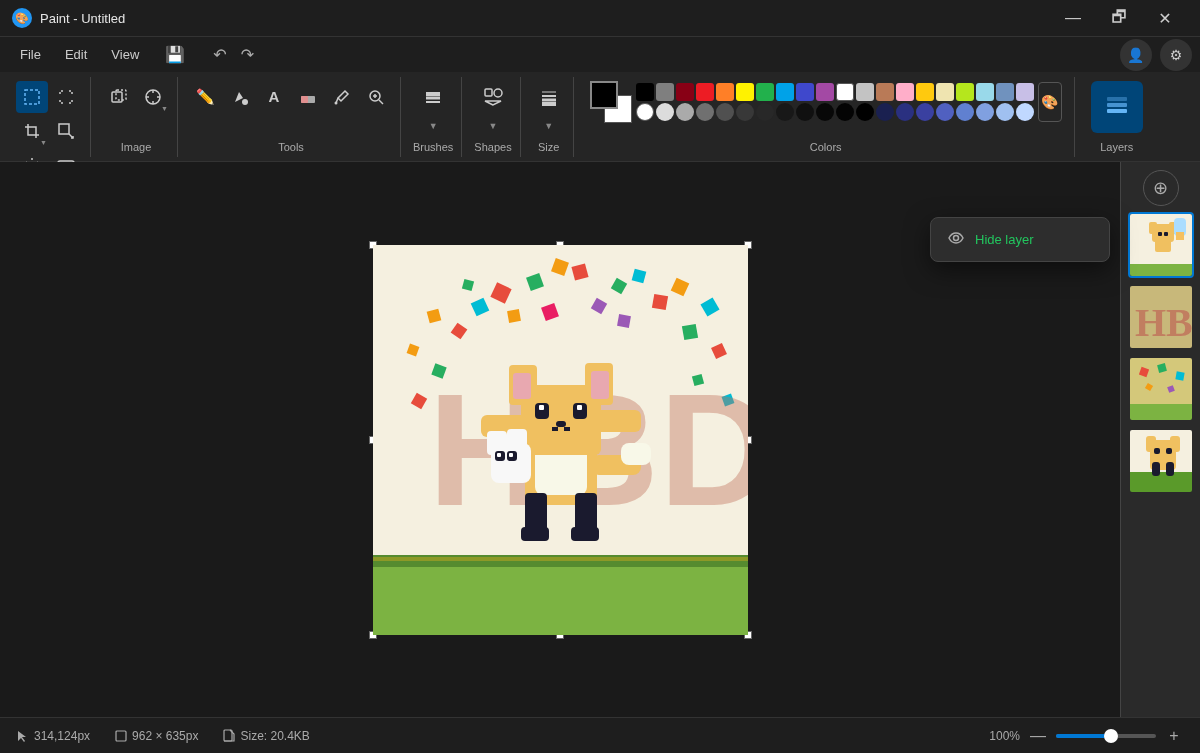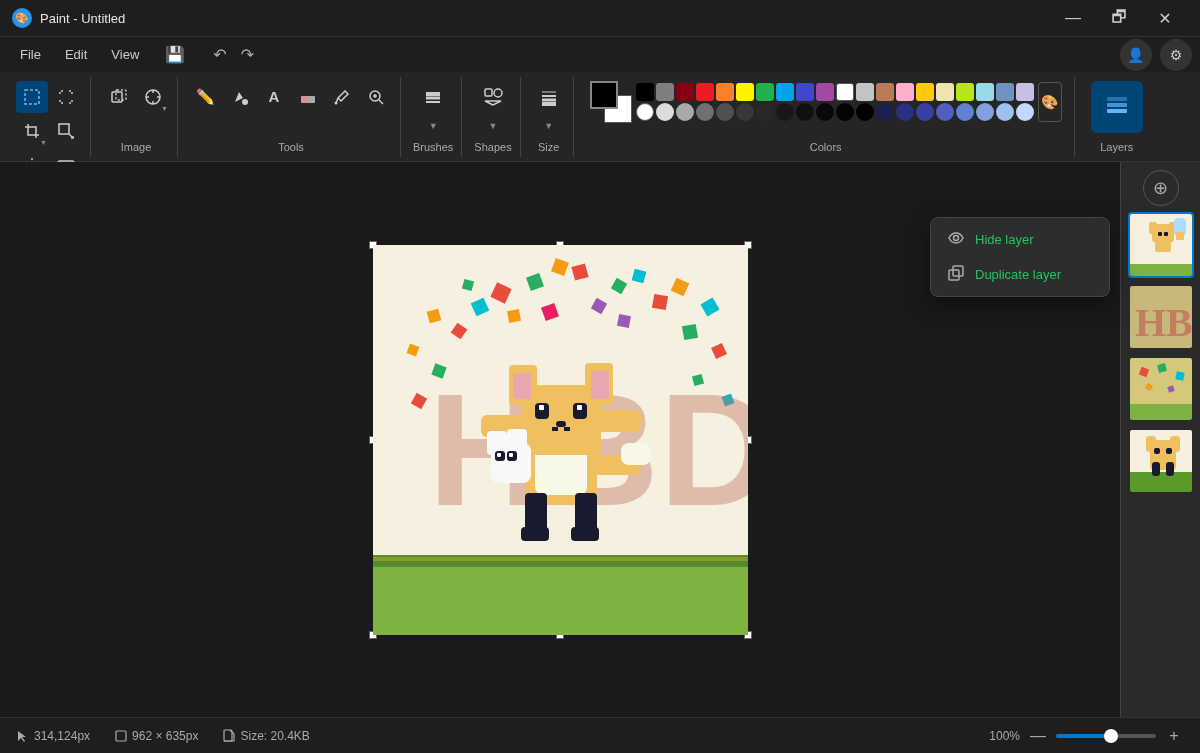--- a/index.html
+++ b/index.html
@@ -815,29 +815,20 @@
   <div class="context-menu">
     <div class="context-menu-item">
       <span class="cm-icon">
         <svg width="16" height="16" viewBox="0 0 16 16" fill="none" stroke="#aaa" stroke-width="1.5">
           <path d="M1 8 C3 4 5 3 8 3 C11 3 13 4 15 8 C13 12 11 13 8 13 C5 13 3 12 1 8 Z"></path>
           <circle cx="8" cy="8" r="2.5"></circle>
         </svg>
       </span>
       <span>Hide layer</span>
     </div>
-    <div class="context-menu-item">
-      <span class="cm-icon">
-        <svg width="16" height="16" viewBox="0 0 16 16" fill="none" stroke="#aaa" stroke-width="1.5">
-          <rect x="1" y="5" width="10" height="10" rx="1"></rect>
-          <rect x="5" y="1" width="10" height="10" rx="1"></rect>
-        </svg>
-      </span>
-      <span>Duplicate layer</span>
-    </div>
   </div>
 </div>
 
 <div class="status-bar">
   <div class="status-item">
     <svg width="14" height="14" viewBox="0 0 14 14" fill="none">
       <path d="M2 2 L2 12 L5 9 L8 13 L9 12 L6 8 L10 8 Z" fill="#aaa"></path>
     </svg>
     <span>314,124px</span>
   </div>

